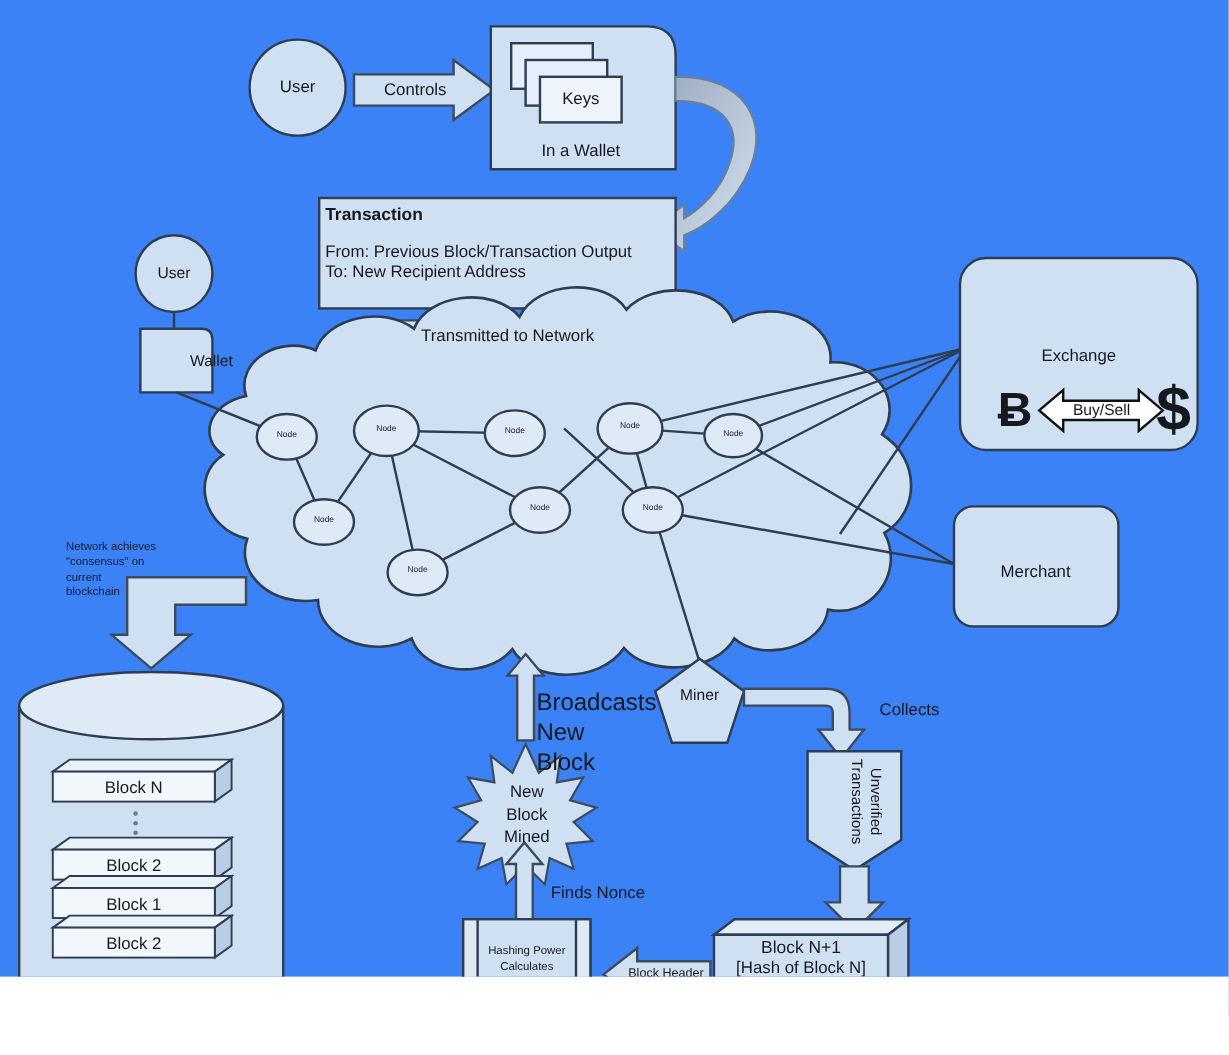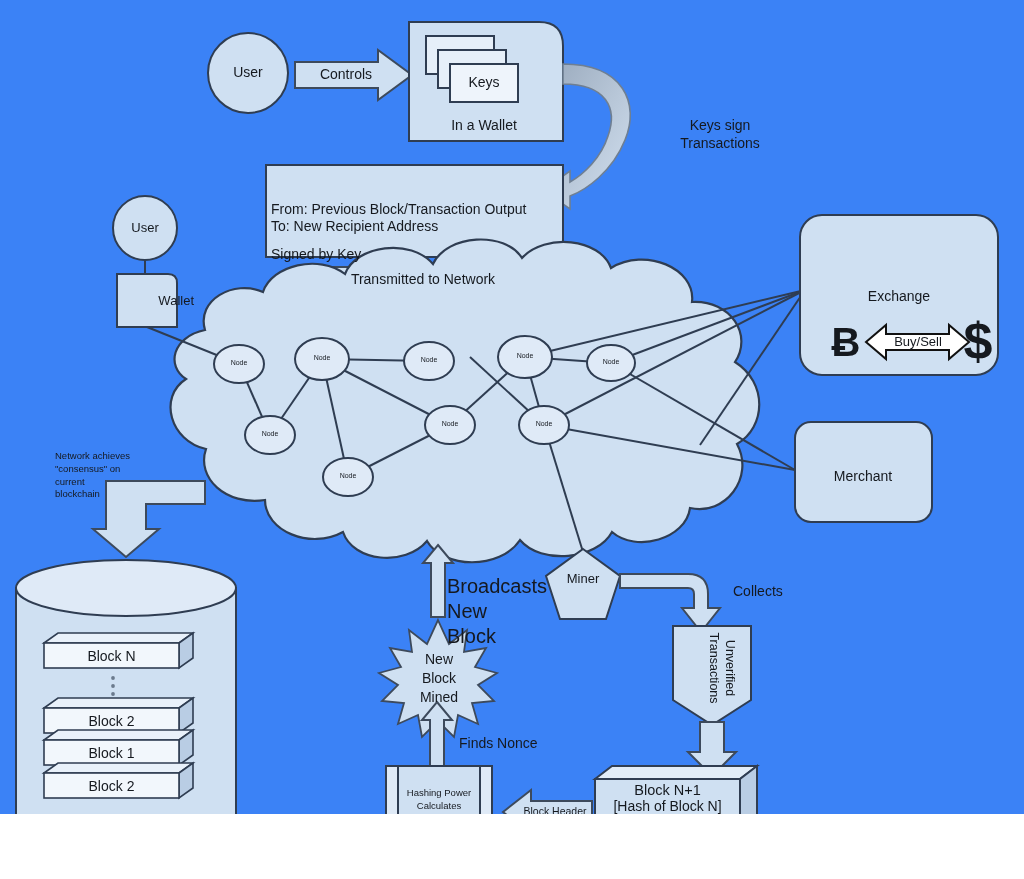--- a/index.html
+++ b/index.html
@@ -198,26 +198,24 @@
   </svg>
 
   <div class="lbl" style="left:208px; top:64px; width:80px; font-size:14px;">User</div>
 
   <div class="lbl" style="left:300px; top:66px; width:92px; font-size:14px;">Controls</div>
 
   <div class="lbl" style="left:450px; top:74px; width:68px; font-size:14px;">Keys</div>
 
   <div class="lbl" style="left:414px; top:117px; width:140px; font-size:14px;">In a Wallet</div>
 
-  <div class="lbl" style="left:645px; top:117px; width:150px; font-size:14px;">Keys sign
-Transactions</div>
-
+
+  <div class="lbl left bold" style="left:271px; top:170px; width:200px; font-size:14.5px;">Transaction</div>
   <div class="lbl left" style="left:271px; top:201px; width:290px; font-size:14px;">From: Previous Block/Transaction Output</div>
   <div class="lbl left" style="left:271px; top:218px; width:290px; font-size:14px;">To: New Recipient Address</div>
-  <div class="lbl left" style="left:271px; top:246px; width:290px; font-size:14px;">Signed by Key</div>
 
   <div class="lbl" style="left:330px; top:271px; width:186px; font-size:14px;">Transmitted to Network</div>
 
   <div class="lbl" style="left:110px; top:220px; width:70px; font-size:13px;">User</div>
   <div class="lbl" style="left:124px; top:293px; width:70px; font-size:13px;text-align:right;">Wallet</div>
 
   <div class="lbl" style="left:219px; top:359px; width:40px; font-size:7px;">Node</div>
   <div class="lbl" style="left:302px; top:354px; width:40px; font-size:7px;">Node</div>
   <div class="lbl" style="left:409px; top:356px; width:40px; font-size:7px;">Node</div>
   <div class="lbl" style="left:505px; top:352px; width:40px; font-size:7px;">Node</div>

